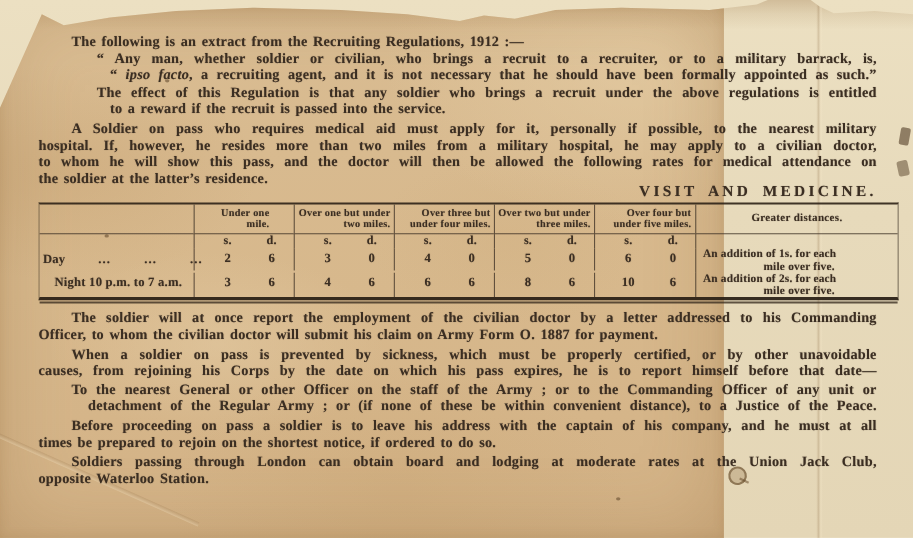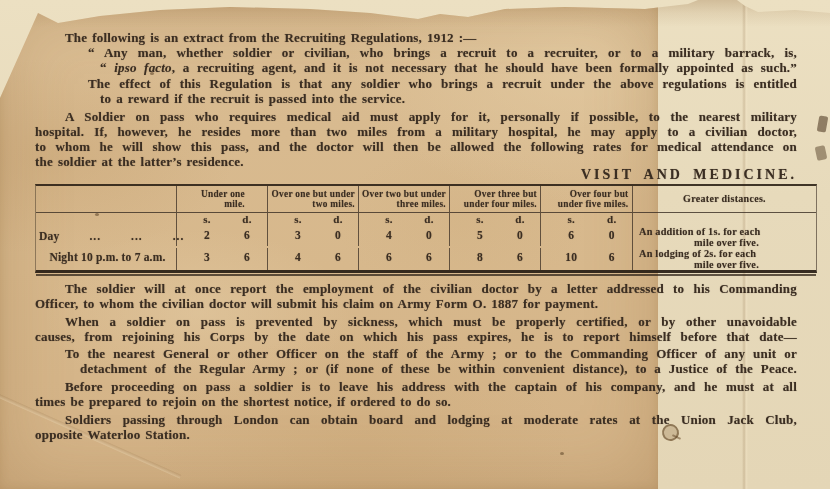--- a/index.html
+++ b/index.html
@@ -114,24 +114,24 @@
     <div class="tbl">
 
       <div class="c h first"></div>
       <div class="c h">
           <span class="hw narrow">Under one mile.</span>
         </div>
       <div class="c h">
           <span class="hw">Over one but under two miles.</span>
         </div>
       <div class="c h">
+          <span class="hw">Over three but under four miles.</span>
+        </div>
+      <div class="c h">
           <span class="hw">Over two but under three miles.</span>
-        </div>
-      <div class="c h">
-          <span class="hw">Over three but under four miles.</span>
         </div>
       <div class="c h">
           <span class="hw">Over four but under five miles.</span>
         </div>
       <div class="c h gd">
           <span class="hw" style="max-width:160px;">Greater distances.</span>
         </div>
 
       <div class="c sd first"></div>
       <div class="c sd">
@@ -206,21 +206,21 @@
         </div>
       <div class="c v vn">
           <span>8</span>
           <span>6</span>
         </div>
       <div class="c v vn">
           <span>10</span>
           <span>6</span>
         </div>
       <div class="c note">
-          <div class="n1">An lodging of 2s. for each</div>
+          <div class="n1">An addition of 2s. for each</div>
           <div class="n2">mile over five.</div>
         </div>
     </div>
 
     <div class="block-bot">
       <div class="ln in30 jl">The soldier will at once report the employment of the civilian doctor by a letter addressed to his Commanding</div>
       <div class="ln">Officer, to whom the civilian doctor will submit his claim on Army Form O. 1887 for payment.</div>
       <div class="ln in30 jl pgap">When a soldier on pass is prevented by sickness, which must be properly certified, or by other unavoidable</div>
       <div class="ln jl">causes, from rejoining his Corps by the date on which his pass expires, he is to report himself before that date—</div>
       <div class="ln in30 jl pgap">To the nearest General or other Officer on the staff of the Army ; or to the Commanding Officer of any unit or</div>

